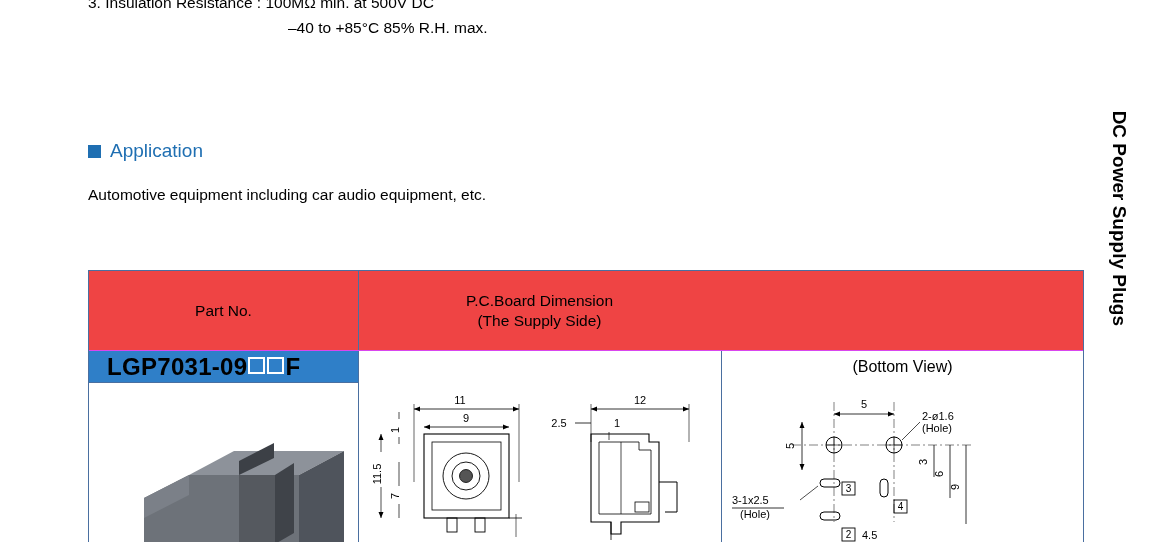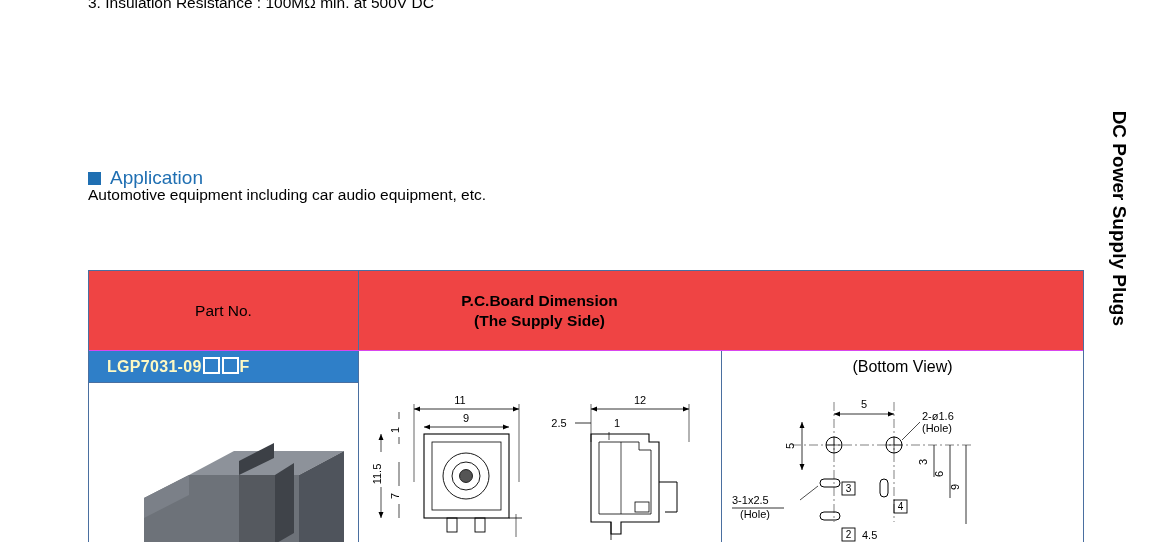--- a/index.html
+++ b/index.html
@@ -65,21 +65,20 @@
   }
 
   
   .app-heading {
     position: absolute;
     left: 88px;
     top: 140px;
     display: flex;
     align-items: center;
     gap: 9px;
-    margin-top: 27px;
   }
   .app-square {
     width: 13px;
     height: 13px;
     background: #1f6fb2;
     display: inline-block;
   }
   .app-title {
     font-size: 19px;
     color: #1f6fb2;
@@ -111,31 +110,31 @@
     display: flex;
     align-items: center;
     justify-content: center;
     text-align: center;
     font-size: 15.5px;
     line-height: 20px;
     box-sizing: border-box;
   }
   .th.c1 { width: 270px; border-right: 1px solid #4a6fa0;}
   .th.c2 { width: 363px; border-right: 1px solid #4a6fa0;}
-  .th.c3 { width: 361px; font-weight: bold; }
+  .th.c3 { width: 361px; }
 
   .part-row {
     display: flex;
     height: 31px;
   }
   .part-no-cell {
     width: 270px;
     background: #2f7fc8;
-    color: #fef9c3;
-    font-size: 16px;
+    color: #000000;
+    font-size: 24px;
     font-weight: bold;
     display: flex;
     align-items: center;
     padding-left: 18px;
     box-sizing: border-box;
     border-right: 1px solid #4a6fa0;
     letter-spacing: 0.3px;
   }
   .part-no-cell .box {
     display: inline-block;
@@ -175,20 +174,21 @@
 
   svg { display: block; }
   .dimtxt { font-family: "Liberation Sans", sans-serif; font-size: 11px; fill: #000; }
   .dimtxt-s { font-family: "Liberation Sans", sans-serif; font-size: 10px; fill: #000; }
 </style>
 </head>
 <body>
 
 <div class="spec-list">
   <div class="line">3. Insulation Resistance : 100MΩ min. at 500V DC</div>
+  <div class="line spec-indent">–40 to +85°C  85% R.H. max.</div>
 </div>
 
 <div class="app-heading">
   <span class="app-square"></span>
   <span class="app-title">Application</span>
 </div>
 <div class="app-body">Automotive equipment including car audio equipment, etc.</div>
 
 <div class="side-tab">
   <div class="side-tab-inner">

